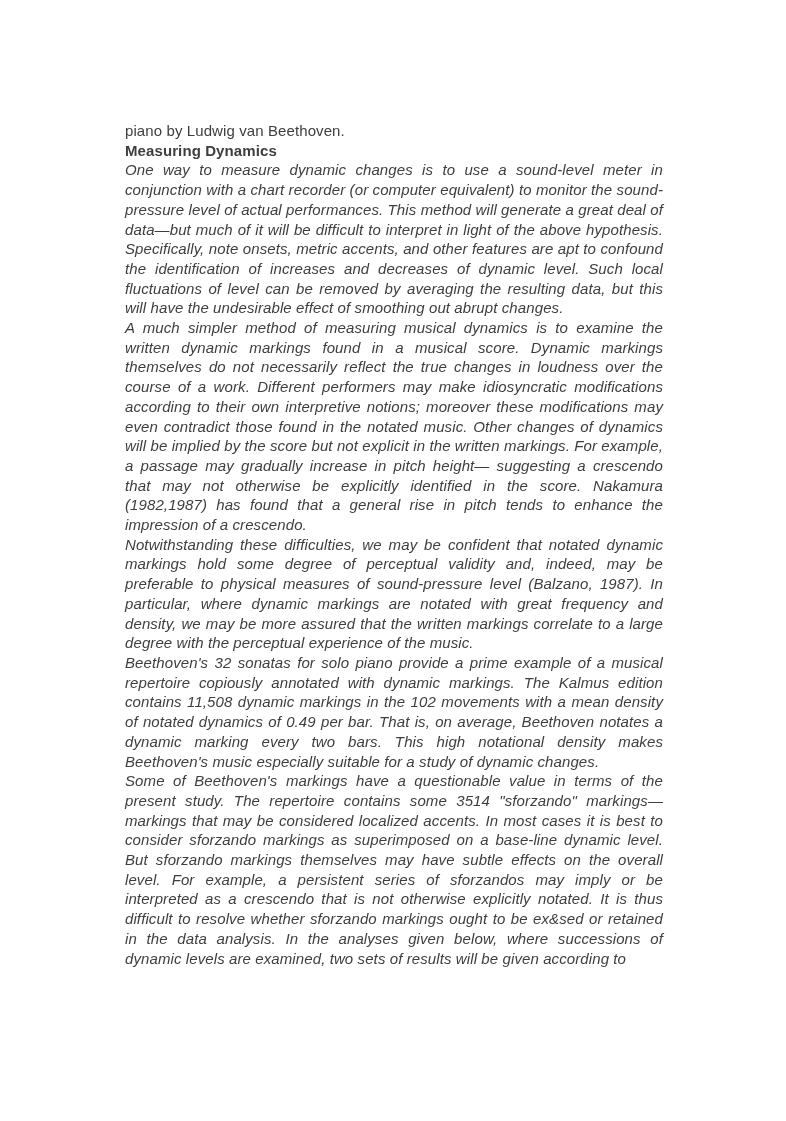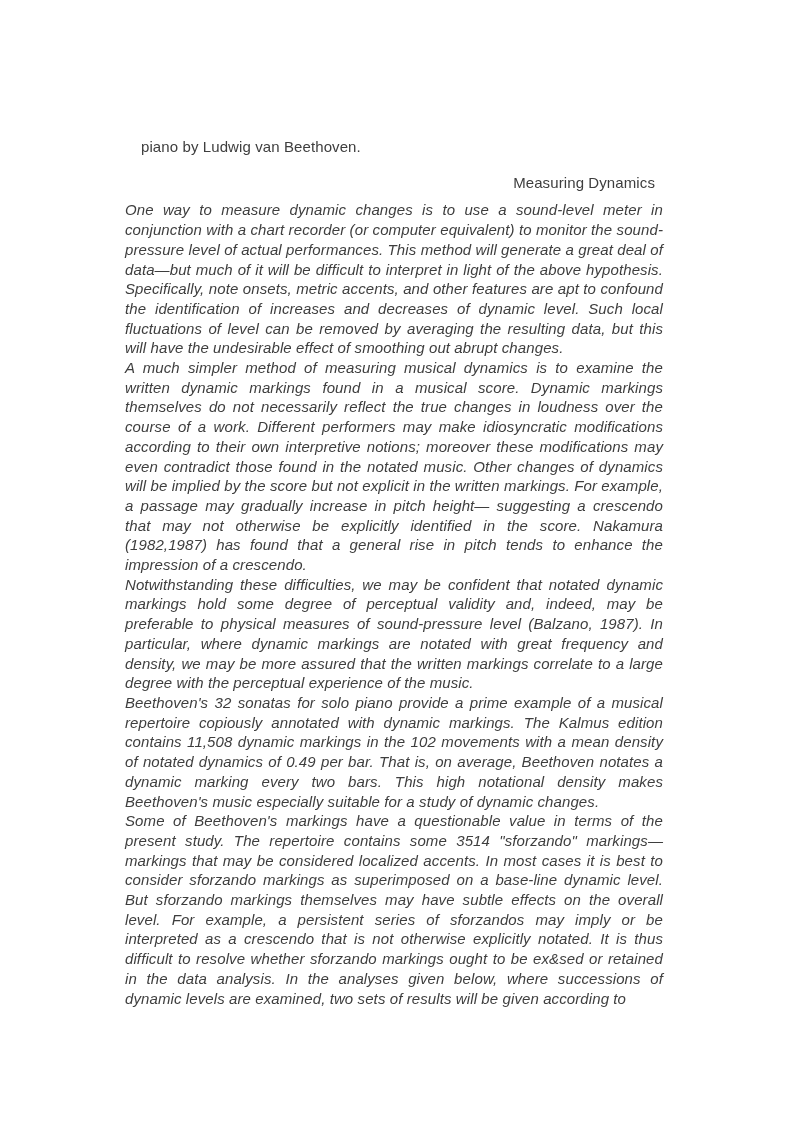--- a/index.html
+++ b/index.html
@@ -18,28 +18,28 @@
     position: absolute;
     top: 121px;
     left: 125px;
     width: 538px;
     color: #3e3e3e;
     font-size: 15px;
     line-height: 19.7px;
     letter-spacing: 0.1px;
   }
   .lead-line {
-    margin: 16px;
+    margin: 0;
     text-align: left;
   }
   .section-heading {
-    margin: 8px;
-    font-weight: normal;
+    margin: 0;
+    font-weight: bold;
     font-size: 15px;
-    text-align: right;
+    text-align: left;
   }
   .para {
     margin: 0;
     text-align: justify;
     text-justify: inter-word;
     font-style: italic;
   }
 </style>
 </head>
 <body>

